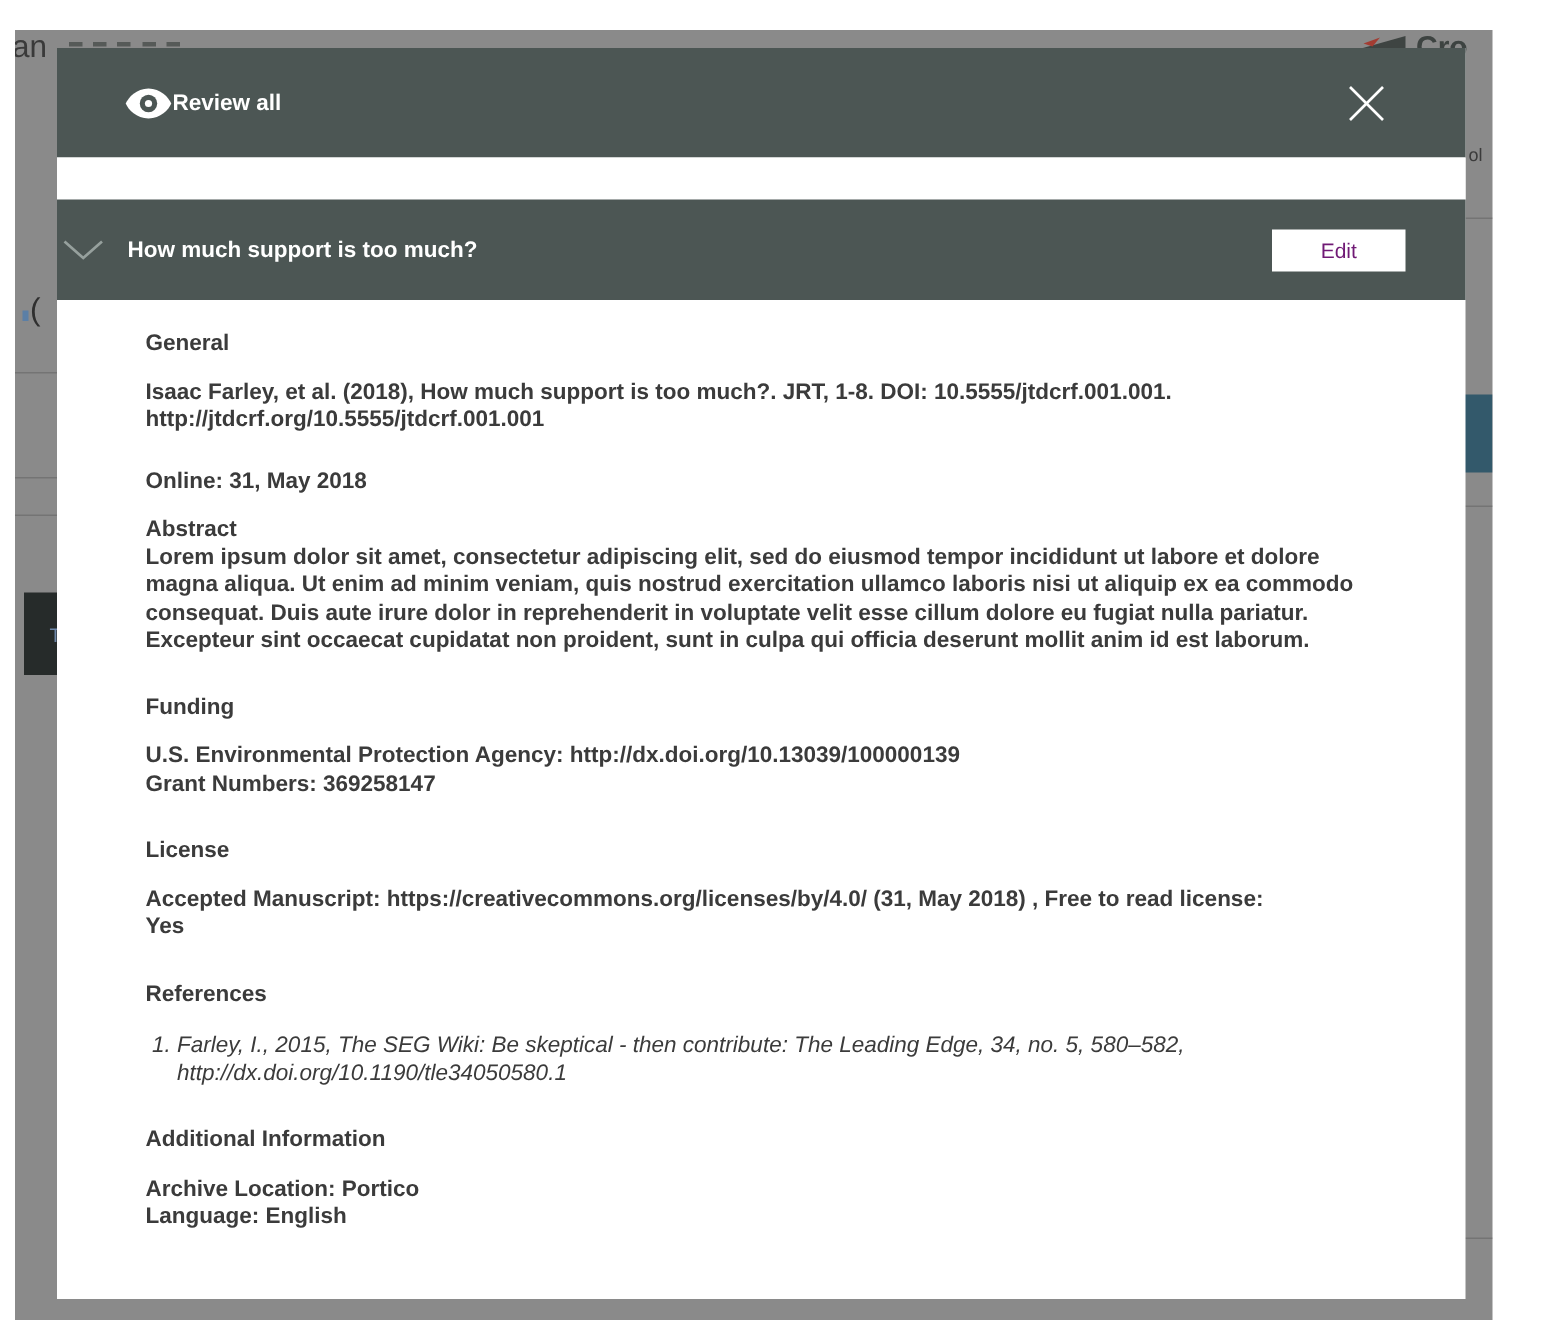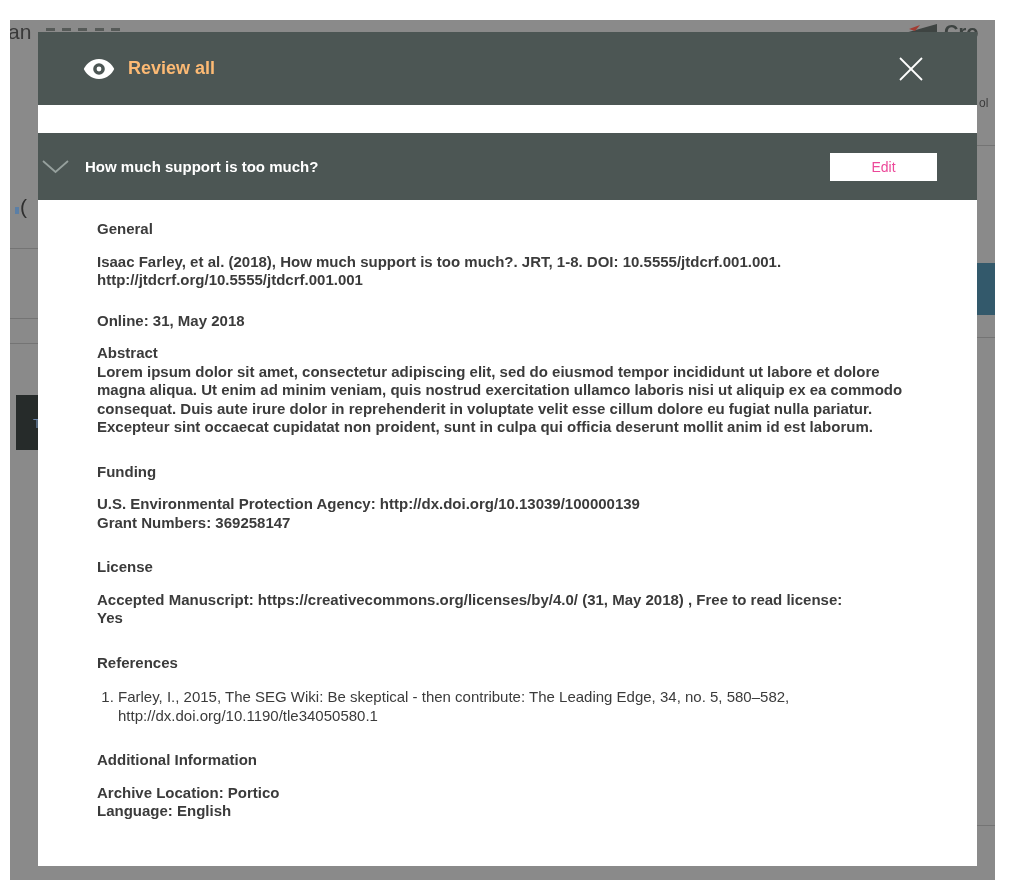--- a/index.html
+++ b/index.html
@@ -20,40 +20,40 @@
   .bg-dot { position:absolute; left:5px; top:187px; width:4px; height:7px; background:#5b7fa6; }
   .bg-badge { position:absolute; left:6px; top:375px; width:40px; height:55px; background:#262b2a;
               color:#6d86a8; font-size:13px; padding:21px 0 0 17px; }
 
   
   .modal { position:absolute; left:38px; top:32px; width:939px; height:834px;
            background:#fff; z-index:2; display:flex; flex-direction:column; }
 
   .modal-header { height:73px; flex:0 0 73px; background:#4c5654; display:flex; align-items:center;
                   padding:0 50px 0 45px; }
-  .header-title { color:#fdba74; font-size:18px; font-weight:bold; margin-left:13px; }
+  .header-title { color:#ffffff; font-size:15px; font-weight:bold; }
   .close-btn { margin-left:auto; width:32px; height:32px; background:none; border:none; cursor:pointer;
                display:flex; align-items:center; justify-content:center; }
 
   .modal-gap { height:28px; flex:0 0 28px; background:#fff; }
 
   .record-bar { height:67px; flex:0 0 67px; background:#4c5654; display:flex; align-items:center;
                 padding:0 40px 0 4px; }
   .chevron-wrap { width:27px; display:flex; align-items:center; justify-content:center; cursor:pointer; }
   .record-title { color:#fff; font-size:15px; font-weight:bold; margin-left:16px; }
-  .edit-btn { margin-left:auto; width:107px; height:28px; background:#fff; border:none; cursor:pointer;
-              font-family:"Liberation Sans", sans-serif; font-size:14px; color:#ec4899;text-align:center; }
+  .edit-btn { margin-left:auto; width:89px; height:28px; background:#fff; border:none; cursor:pointer;
+              font-family:"Liberation Sans", sans-serif; font-size:14px; color:#701a75;text-align:center; }
 
   .modal-content { flex:1 1 auto; padding:20px 45px 16px 59px; overflow:hidden;
                    font-size:15px; line-height:18.5px; color:#3b3b3b; }
   .modal-content h3 { font-size:15px; font-weight:bold; margin:26px 0 14px 0; }
   .modal-content section:first-child h3 { margin-top:0; }
   .modal-content p { margin:0 0 14px 0; white-space:pre-line;font-weight:bold; }
   .modal-content p.gap { margin-top:22px; }
-  .modal-content ol { margin:16px 0 14px 0; padding-left:21px; }
+  .modal-content ol { margin:16px 0 14px 0; padding-left:21px;font-style:italic; }
   .modal-content li { margin:0 0 4px 0; }
 </style>
 </head>
 <body>
 
 <div class="backdrop">
   <div class="bg-title">an</div>
   <div class="letter-top" style="left:36px;width:9px;"></div>
   <div class="letter-top" style="left:52px;width:9px;"></div>
   <div class="letter-top" style="left:68px;width:9px;"></div>

